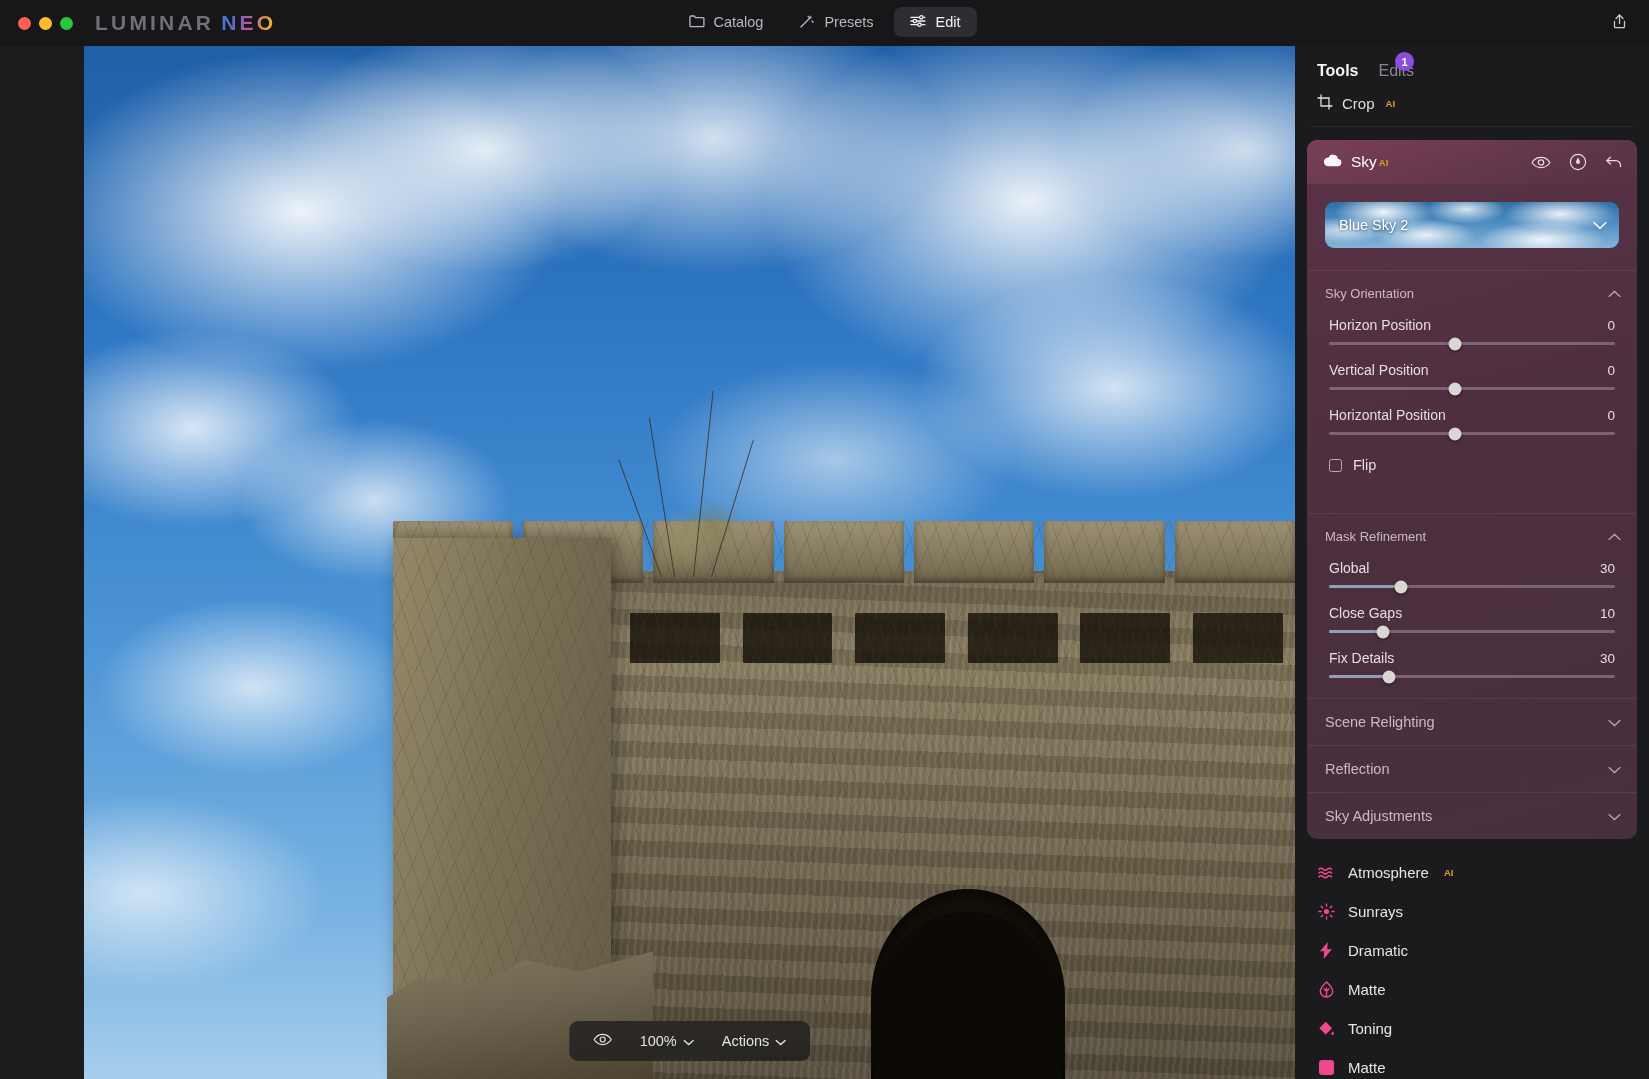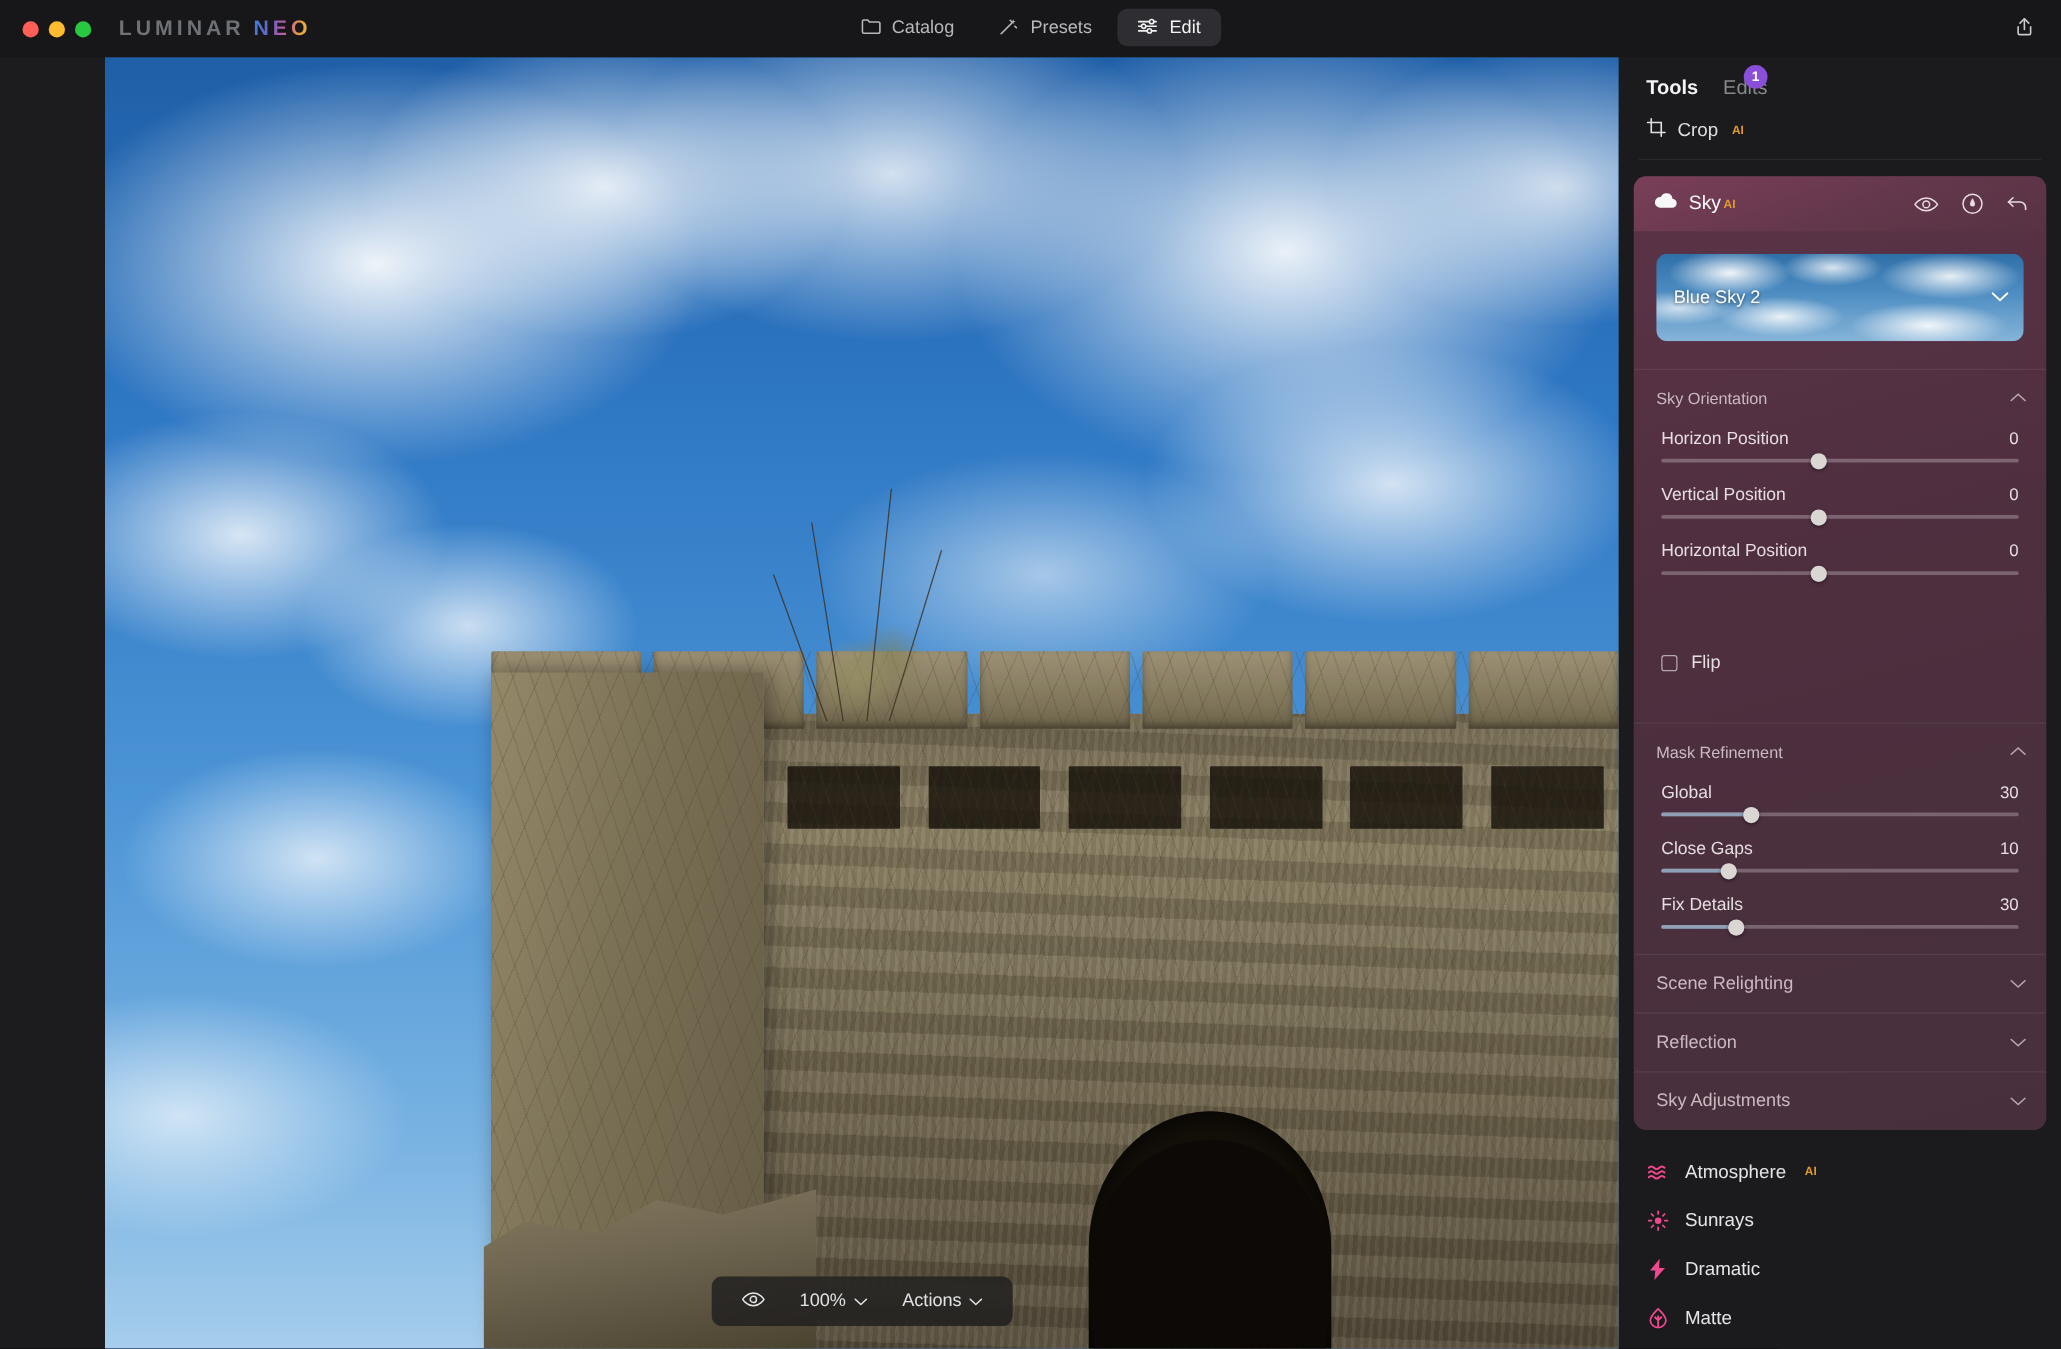--- a/index.html
+++ b/index.html
@@ -24,21 +24,21 @@
     display: flex; align-items: center;
   }
   .traffic { display: flex; gap: 8px; margin-left: 18px; }
   .dot { width: 13px; height: 13px; border-radius: 50%; }
   .dot.red { background: #ff5f57; }
   .dot.yellow { background: #febc2e; }
   .dot.green { background: #28c840; }
 
   .brand {
     margin-left: 22px;
-    font-size: 17px; font-weight: bold;
+    font-size: 21px; font-weight: bold;
     letter-spacing: 3.2px;
     display: flex; align-items: center; gap: 7px;
   }
   .brand .lum { color: #6e7176; }
   .brand .neo {
     background: linear-gradient(100deg,#3d7dd8 0%, #6b63c8 30%, #c85a9a 55%, #e8a13c 80%, #e5c646 100%);
     -webkit-background-clip: text; background-clip: text;
     color: transparent;
   }
 
@@ -272,21 +272,21 @@
   .sky-head .title {
     color: #fbfbfc; font-size: 15.5px; margin-left: 9px;
   }
   .sky-head .icons {
     margin-left: auto; display: flex; align-items: center; gap: 18px;
   }
   .sky-head .icons span { cursor: pointer; display: flex; }
 
   .sky-picker {
     margin: 18px 18px 0 18px;
-    height: 70px; border-radius: 9px;
+    height: 46px; border-radius: 9px;
     position: relative; overflow: hidden;
     cursor: pointer;
     background:
       radial-gradient(ellipse 70px 26px at 20% 22%, rgba(255,255,255,.92), rgba(255,255,255,0) 70%),
       radial-gradient(ellipse 55px 20px at 48% 16%, rgba(255,255,255,.80), rgba(255,255,255,0) 72%),
       radial-gradient(ellipse 80px 26px at 80% 26%, rgba(255,255,255,.88), rgba(255,255,255,0) 70%),
       radial-gradient(ellipse 70px 22px at 34% 72%, rgba(255,255,255,.85), rgba(255,255,255,0) 72%),
       radial-gradient(ellipse 90px 26px at 74% 82%, rgba(255,255,255,.90), rgba(255,255,255,0) 70%),
       radial-gradient(ellipse 60px 18px at 6%  62%, rgba(255,255,255,.70), rgba(255,255,255,0) 74%),
       linear-gradient(180deg, #2f6fa8 0%, #4e8dc2 45%, #86b4d8 100%);
@@ -335,21 +335,20 @@
     width: 13px; height: 13px; border-radius: 50%;
     background: #d9d6d4;
     box-shadow: 0 1px 3px rgba(0,0,0,.5);
     cursor: pointer;
   }
 
   .flip-row {
     display: flex; align-items: center; gap: 11px;
     padding: 2px 22px 18px 22px;
     cursor: pointer;
-    margin-top: 40px;
   }
   .checkbox {
     width: 13px; height: 13px; border-radius: 2.5px;
     border: 1.4px solid #b9a7b0;
   }
   .flip-row .fl { color: #e6dde1; font-size: 14.5px; }
 
   .collapsed-row {
     display: flex; align-items: center;
     padding: 14px 16px 14px 18px;

